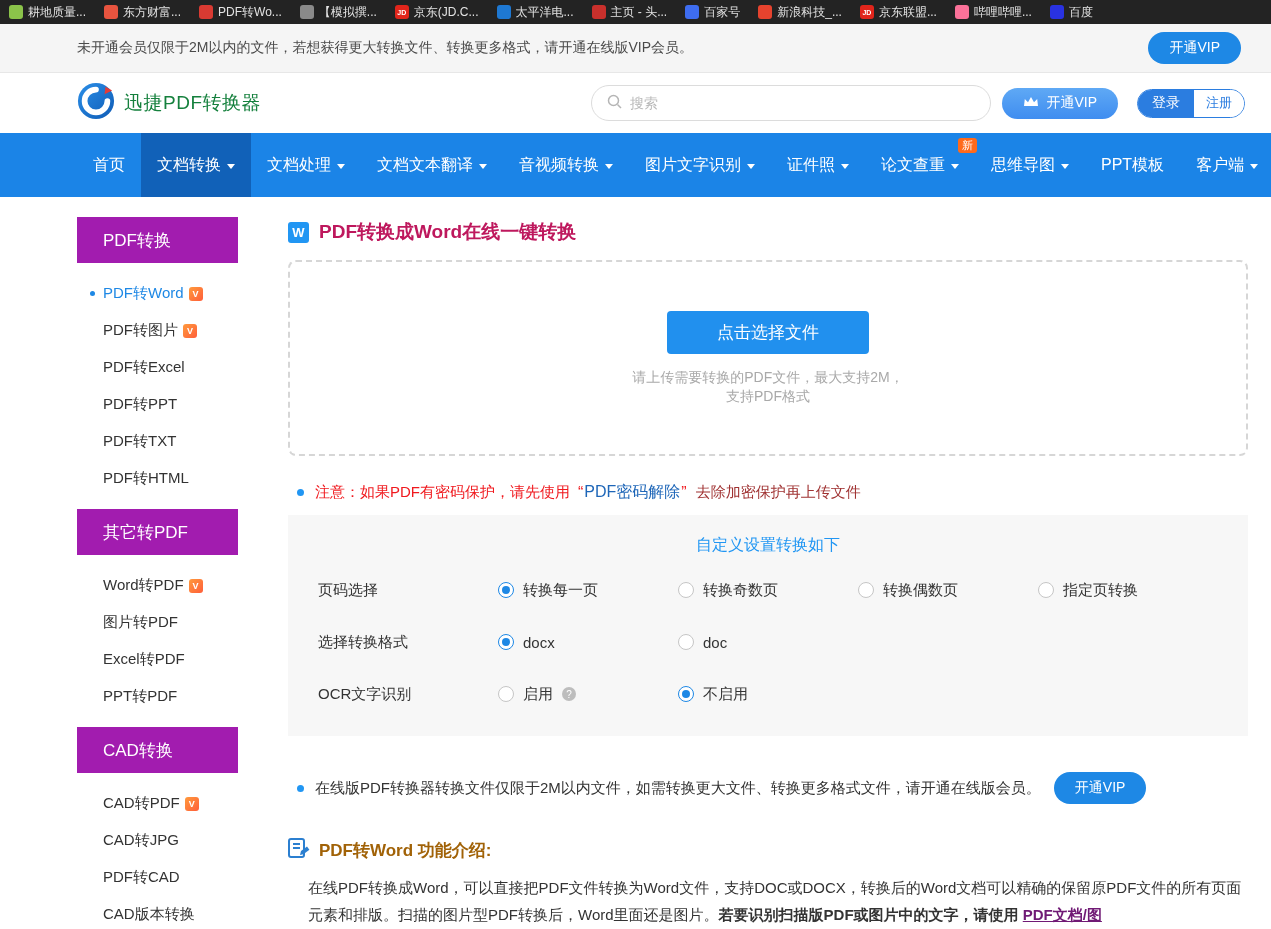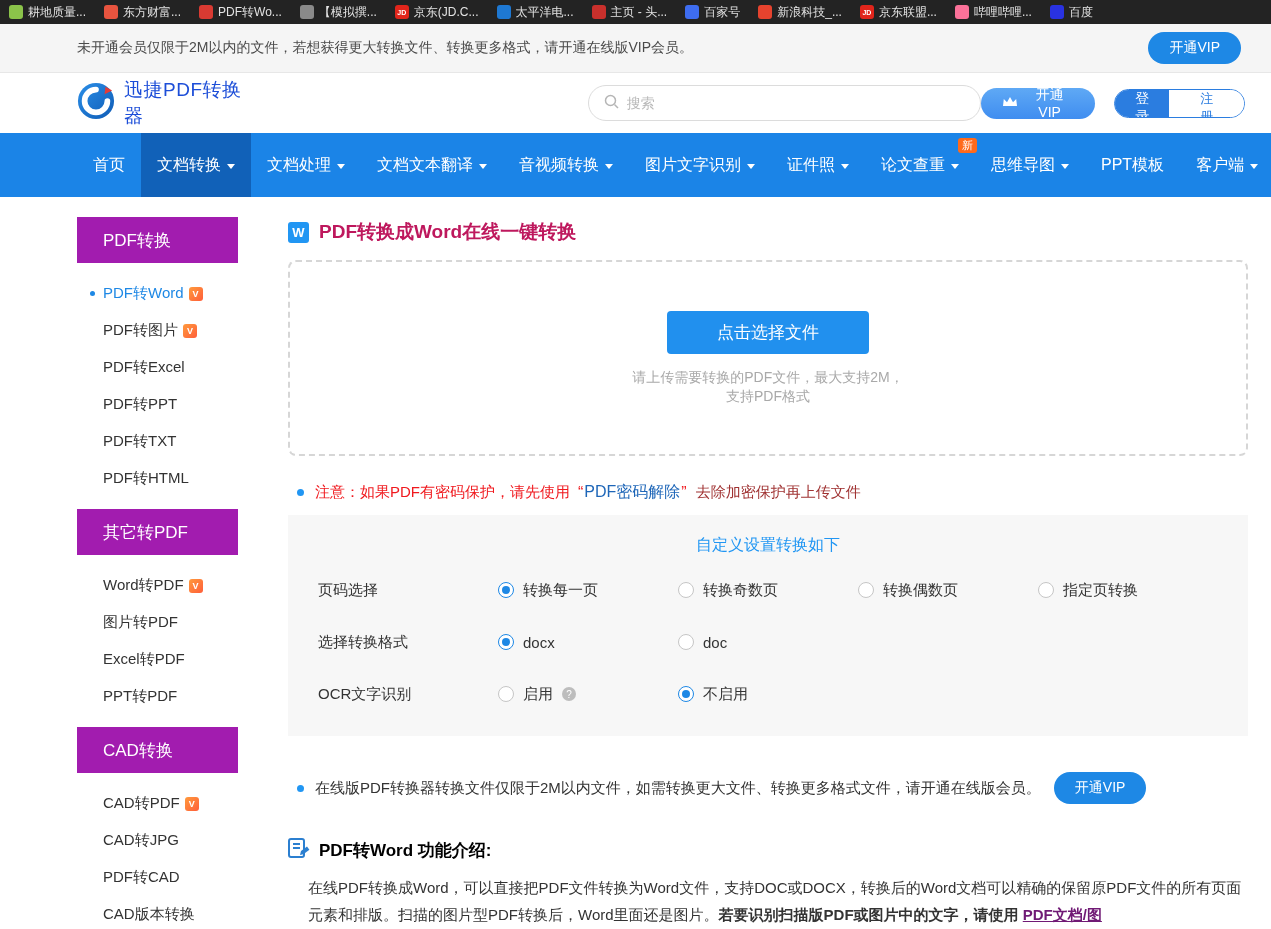--- a/index.html
+++ b/index.html
@@ -15,29 +15,29 @@
 
   
   .notice { height:49px; background:#f5f5f5; border-bottom:1px solid #e7e7e7; display:flex; align-items:center; padding:0 30px 0 77px;justify-content:flex-end; }
   .notice-text { font-size:14px; color:#4a4a4a; }
   .pill { background:#1e88e5; color:#fff; border:none; border-radius:16px; font-size:14px; padding:7px 21px; cursor:pointer; white-space:nowrap; }
   .notice .pill { margin-left:auto; }
 
   
   .hdr { height:60px; background:#fff; display:flex; align-items:center; padding:0 26px 0 77px; }
   .brand { display:flex; align-items:center; gap:9px; cursor:pointer; }
-  .brand-name { font-size:19px; color:#1d4ed8; letter-spacing:.5px; }
+  .brand-name { font-size:19px; color:#15803d; letter-spacing:.5px; }
   .search { margin-left:330px; width:400px; height:36px; border:1px solid #dcdcdc; border-radius:18px; display:flex; align-items:center; padding:0 15px; gap:8px; background:#fff; }
   .search input { border:none; outline:none; flex:1; font-size:14px; color:#333; background:transparent; }
   .search input::placeholder { color:#b9b9b9; }
   .hdr-right { margin-left:auto; display:flex; align-items:center; gap:19px; }
   .hdr-vip { display:flex; align-items:center; gap:7px; background:linear-gradient(180deg,#5fa9f5,#3f8df0); border:none; border-radius:16px; height:31px; padding:0 21px; color:#fff; font-size:14px; cursor:pointer; }
   .auth { display:flex; border:1px solid #2b7de0; border-radius:15px; overflow:hidden; height:29px; }
   .auth .login { background:#2b7de0; color:#fff; padding:0 14px; font-size:14px; border:none; cursor:pointer; }
-  .auth .register { background:#fff; color:#2b7de0; padding:0 25px; font-size:13px; border:none; cursor:pointer; }
+  .auth .register { background:#fff; color:#2b7de0; padding:0 12px; font-size:13px; border:none; cursor:pointer; }
 
   
   .nav { height:64px; background:#1b84e7; display:flex; padding-left:77px; }
   .nav-item { position:relative; display:flex; align-items:center; gap:6px; padding:0 16px; color:#fff; font-size:16px; cursor:pointer; white-space:nowrap; }
   .nav-item.active { background:#1161b8; }
   .caret { width:0; height:0; border-left:4px solid transparent; border-right:4px solid transparent; border-top:5px solid #fff; margin-top:3px; }
   .nav-badge { position:absolute; top:5px; right:-2px; background:#ff6a1c; color:#fff; font-size:11px; line-height:1; padding:2px 4px; border-radius:3px; }
 
   
   .content { display:flex; align-items:flex-start; padding:20px 23px 0 77px; }
@@ -81,21 +81,21 @@
   .radio { width:16px; height:16px; border-radius:50%; border:1px solid #c6c6c6; background:#fff; position:relative; flex:0 0 16px; }
   .radio.checked { border-color:#1e88e5; }
   .radio.checked::after { content:""; position:absolute; inset:3px; border-radius:50%; background:#1e88e5; }
   .help { width:14px; height:14px; border-radius:50%; background:#bdbdbd; color:#fff; font-size:10px; display:flex; align-items:center; justify-content:center; cursor:pointer; }
   .help::after { content:"?"; }
 
   .vip-note { margin-top:36px; display:flex; align-items:center; padding-left:9px; font-size:15px; color:#333; }
   .vip-note .pill { margin-left:13px; }
 
   .intro-title-row { margin-top:34px; display:flex; align-items:center; gap:9px; }
-  .intro-title { font-size:17px; font-weight:bold; color:#000000; }
+  .intro-title { font-size:17px; font-weight:bold; color:#a16207; }
   .intro-text { margin-top:12px; padding-left:20px; font-size:15px; color:#333; line-height:27px; }
   .intro-text .bold { font-weight:bold; }
   .intro-text .link { font-weight:bold; text-decoration:underline; cursor:pointer; color:#701a75; }
 </style>
 </head>
 <body>
 
 <div class="page">
 
   <div class="bookmarks">

